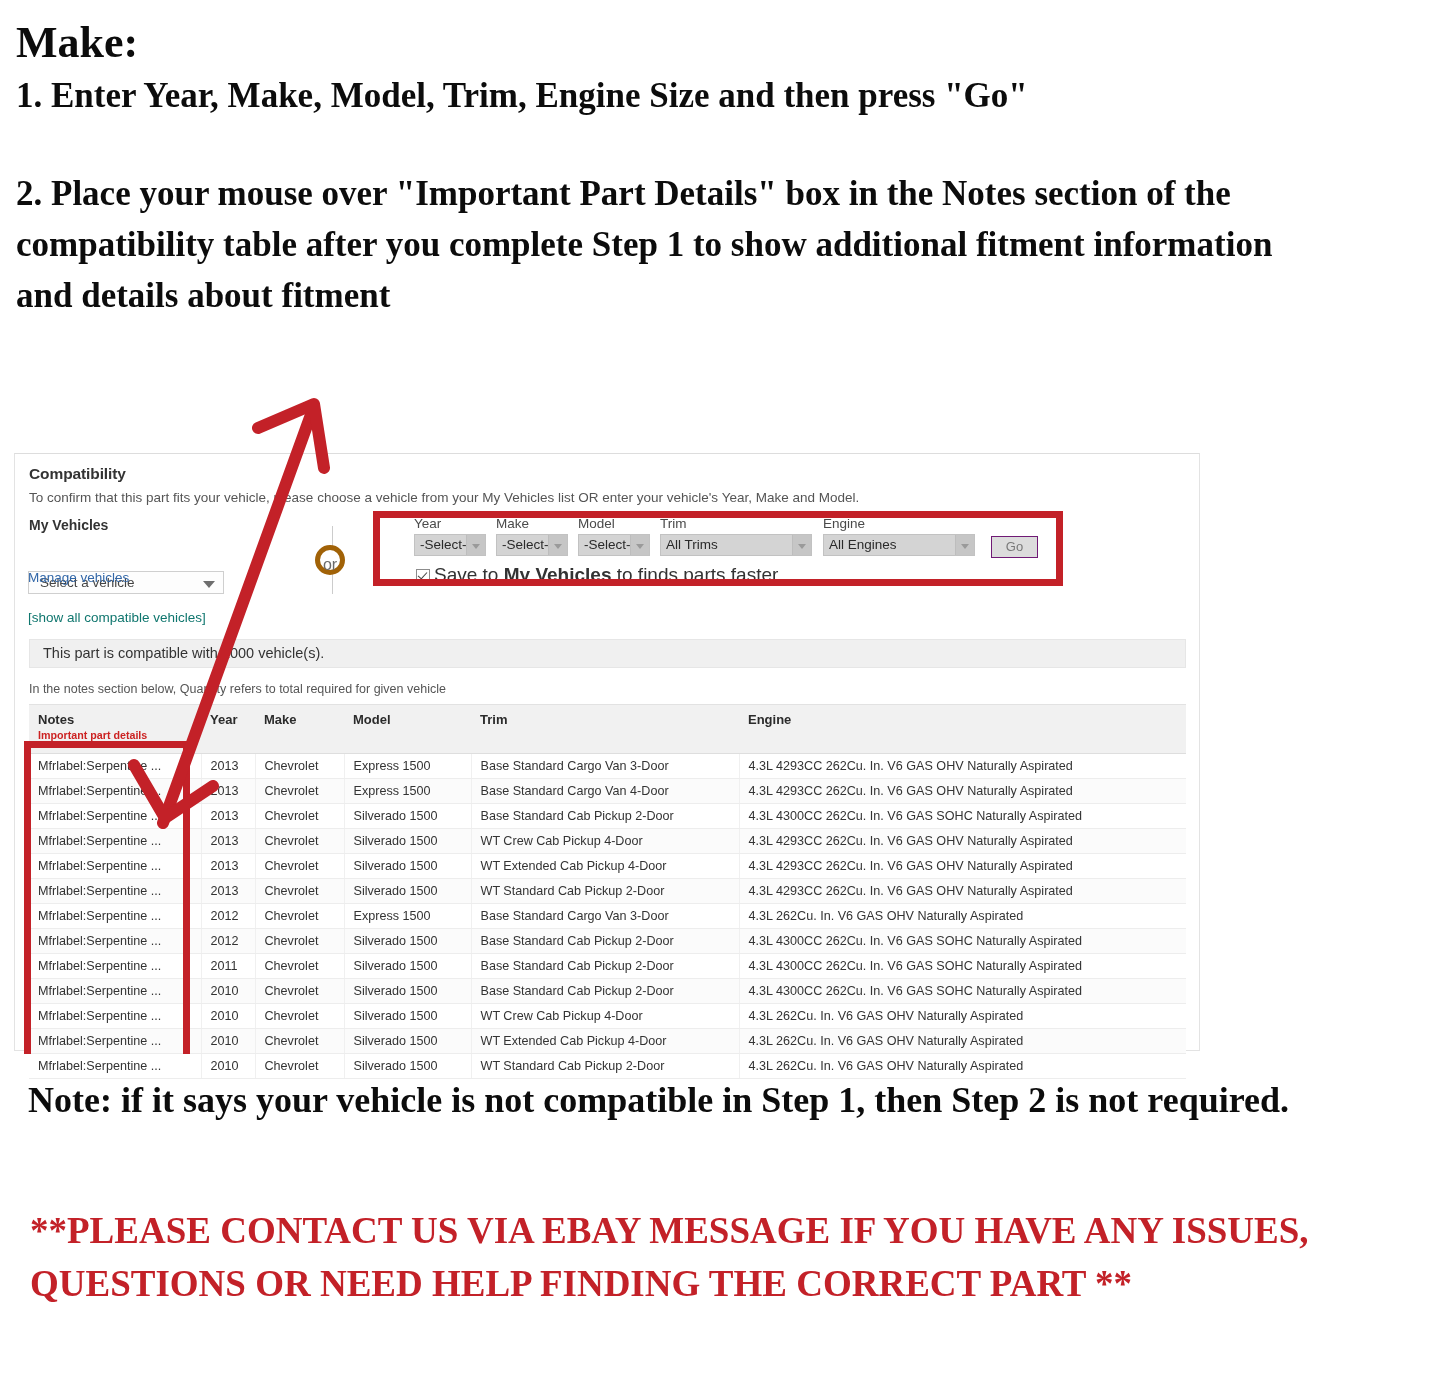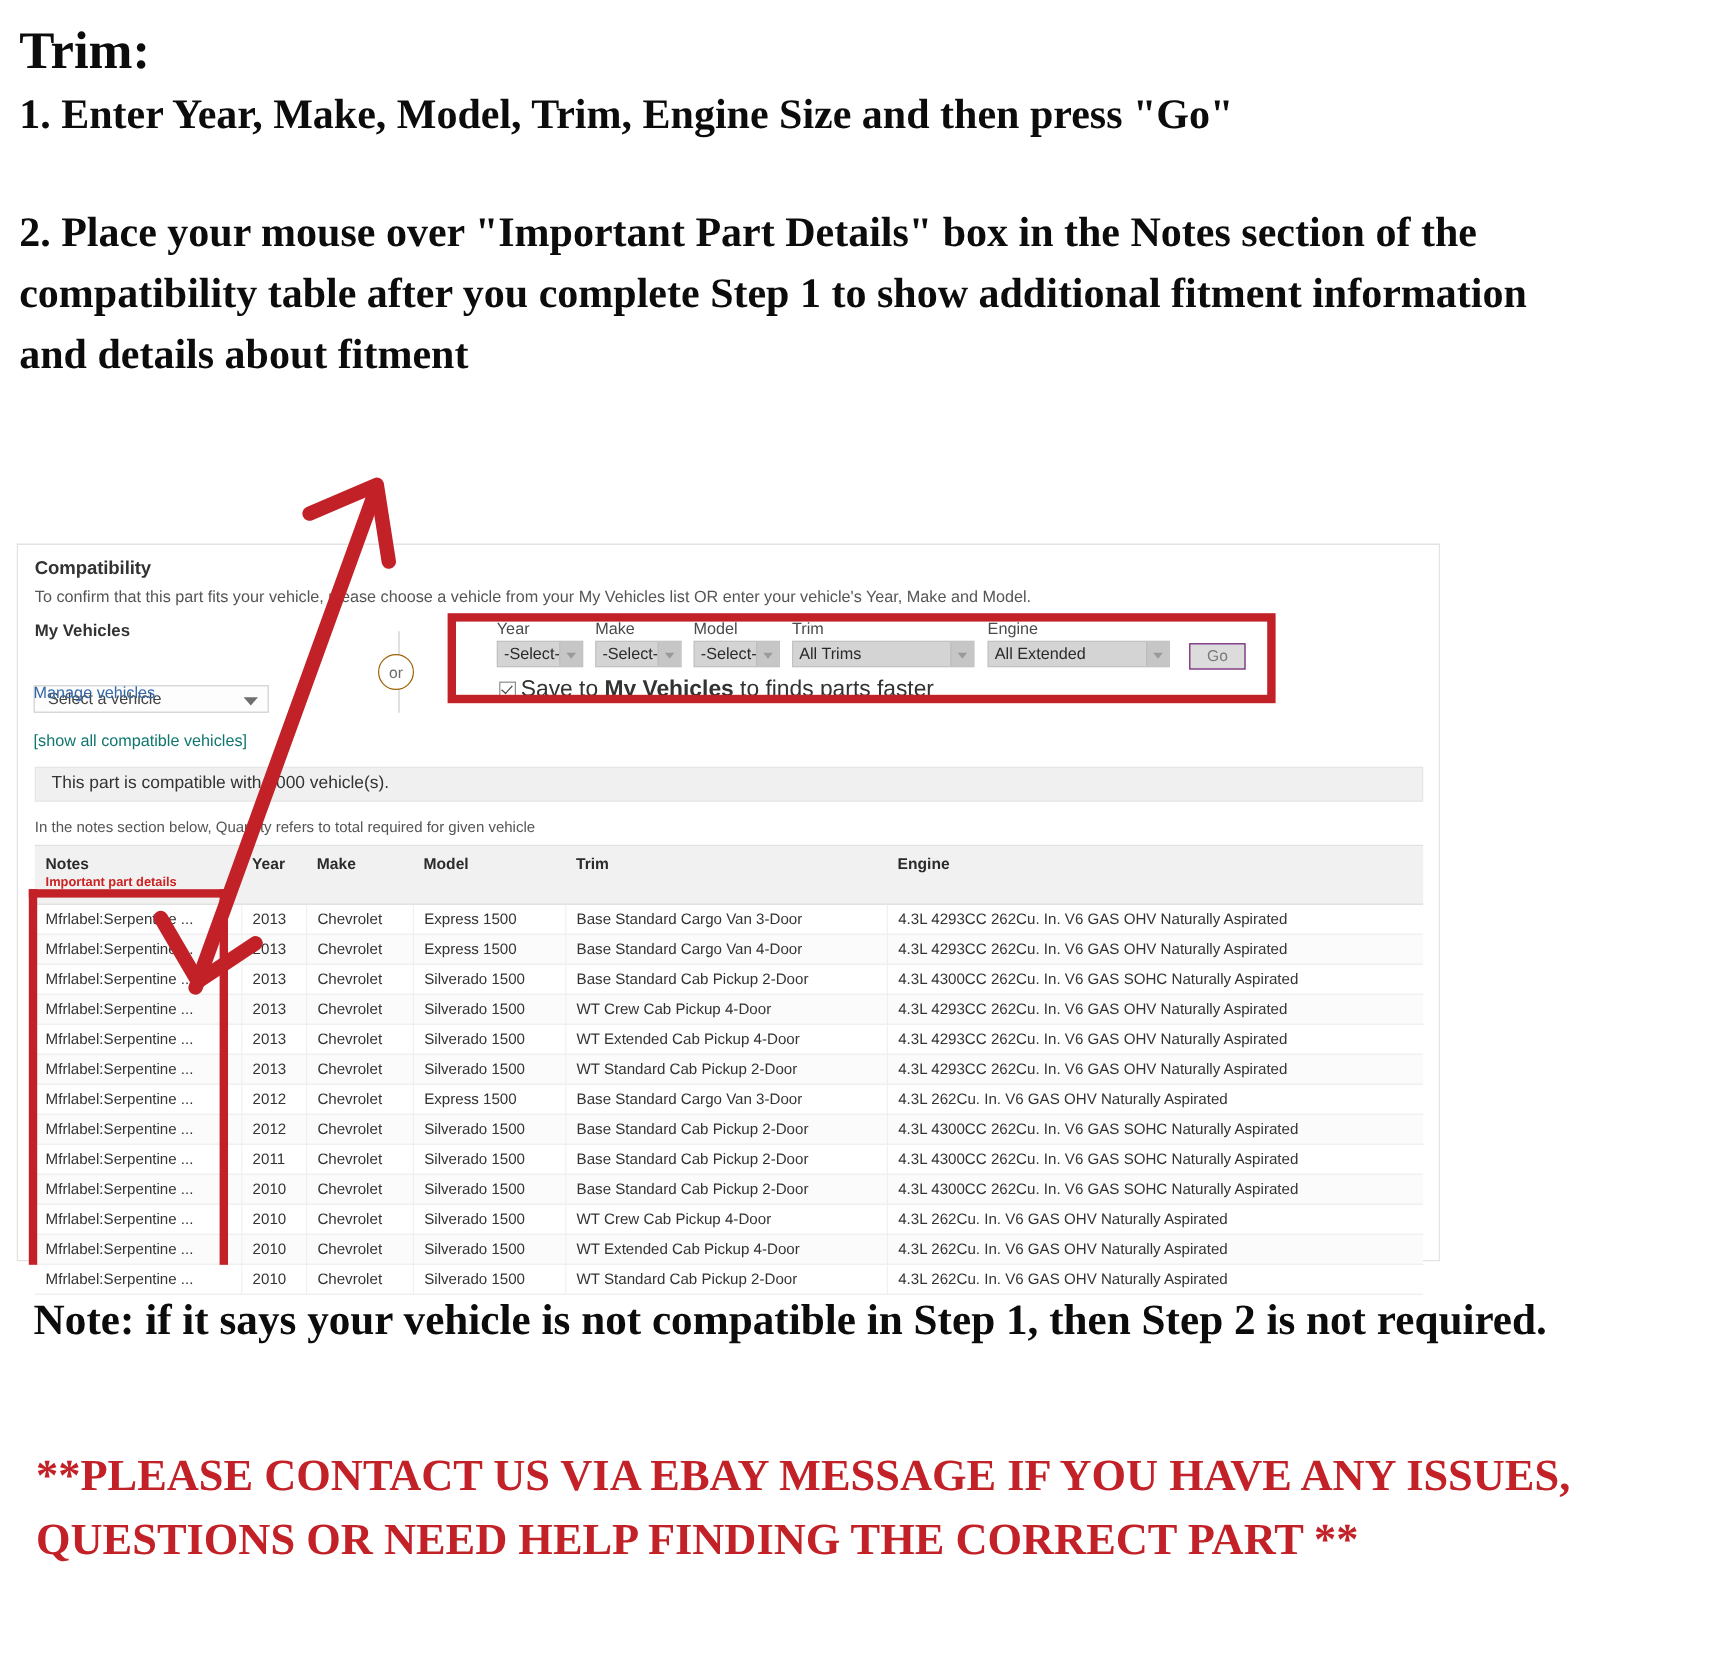--- a/index.html
+++ b/index.html
@@ -157,24 +157,24 @@
     height: 68px;
     background: #cccccc;
   }
   .or-badge {
     position: absolute;
     left: 0px;
     top: 19px;
     width: 30px;
     height: 30px;
     border-radius: 50%;
-    border: 1px solid #a16207;
+    border: 5px solid #a16207;
     background: #ffffff;
     color: #6a6a6a;
-    font-size: 13px;
+    font-size: 16px;
     line-height: 29px;
     text-align: center;
     box-sizing: border-box;
   }
 
   
   .selector-area {
     position: absolute;
     left: 399px;
     top: 62px;
@@ -394,21 +394,21 @@
     font-weight: bold;
     font-size: 37px;
     line-height: 1.42;
     color: #c32128;
   }
 </style>
 </head>
 <body>
 
 <div class="instructions">
-  <div class="steps-label">Trim:</div>
+  <div class="steps-label">Make:</div>
   <div class="step-line">1. Enter Year, Make, Model, Trim, Engine Size and then press "Go"</div>
   <div class="step-two">2. Place your mouse over "Important Part Details" box in the Notes section of the compatibility table after you complete Step 1 to show additional fitment information and details about fitment</div>
 </div>
 
 <div class="compat-panel">
 
   <div class="compat-title">Compatibility</div>
   <div class="compat-sub">To confirm that this part fits your vehicle, please choose a vehicle from your My Vehicles list OR enter your vehicle's Year, Make and Model.</div>
 
   <div class="myveh-label">My Vehicles</div>
@@ -437,21 +437,21 @@
       <div class="field" style="left: 164px; width: 72px;">
         <span class="fld-label">Model</span>
         <div class="dropdown" style="width: 72px;"><span>-Select-</span><span class="arrowbox"></span></div>
       </div>
       <div class="field" style="left: 246px; width: 152px;">
         <span class="fld-label">Trim</span>
         <div class="dropdown" style="width: 152px;"><span>All Trims</span><span class="arrowbox"></span></div>
       </div>
       <div class="field" style="left: 409px; width: 152px;">
         <span class="fld-label">Engine</span>
-        <div class="dropdown" style="width: 152px;"><span>All Extended</span><span class="arrowbox"></span></div>
+        <div class="dropdown" style="width: 152px;"><span>All Engines</span><span class="arrowbox"></span></div>
       </div>
     </div>
 
   <div class="save-row">
     <span class="chk"></span><span>Save to </span><b>My Vehicles</b><span> to finds parts faster</span>
   </div>
 
   <div class="compat-banner">This part is compatible with 1000 vehicle(s).</div>
   <div class="qty-note">In the notes section below, Quantity refers to total required for given vehicle</div>
 

